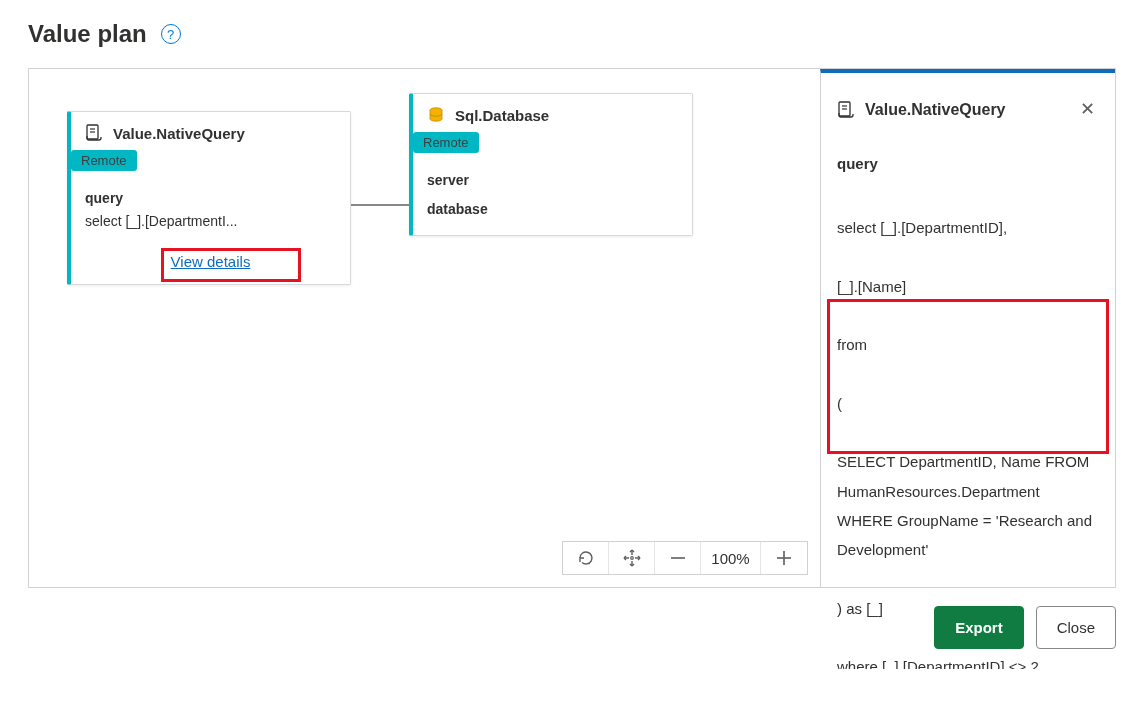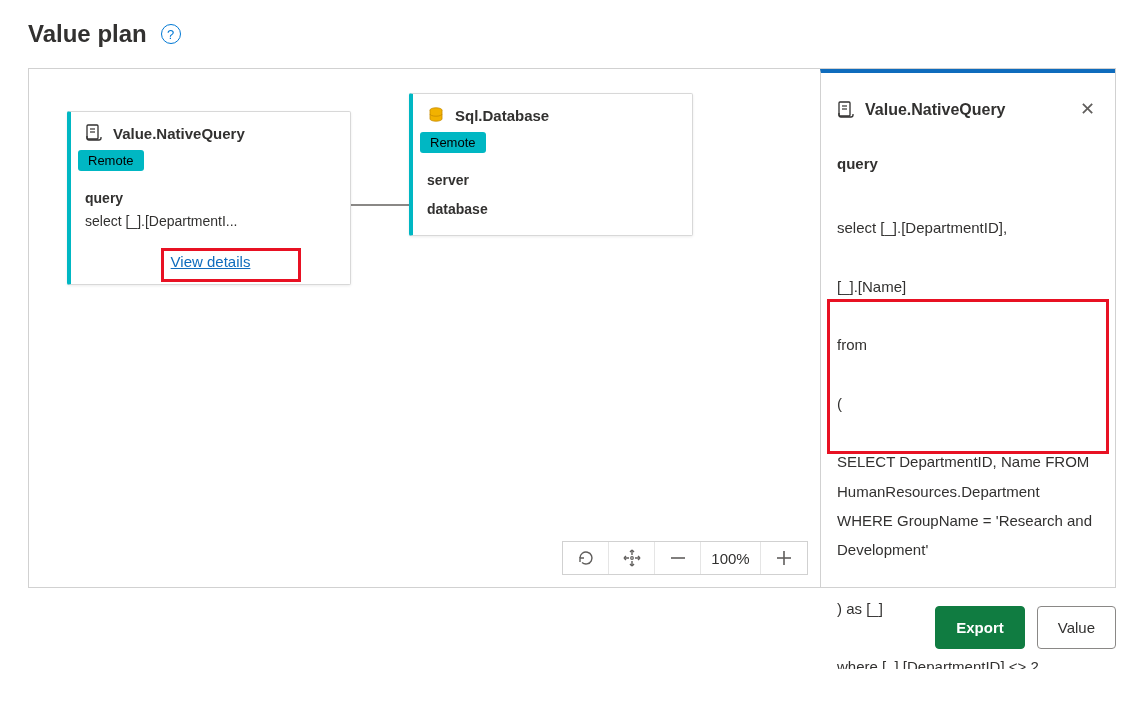--- a/index.html
+++ b/index.html
@@ -65,25 +65,25 @@
   .node-icon {
     width: 18px;
     height: 18px;
     display: inline-flex;
     align-items: center;
     justify-content: center;
   }
   .badge-remote {
     display: inline-block;
     background: #00b7c3;
-    color: #000000;
+    color: #404040;
     font-size: 13px;
     padding: 3px 10px;
     border-radius: 3px;
-    margin: 0 7px 10px;
+    margin: 0 0 10px;
   }
   .node-body {
     padding: 0 14px 14px;
     font-size: 14px;
     line-height: 1.65;
     color: #323130;
   }
   .node-body .label {
     font-weight: 700;
     display: block;
@@ -326,14 +326,14 @@
       <div>    SELECT DepartmentID, Name FROM HumanResources.Department WHERE GroupName = 'Research and Development'</div>
       <div>) as [_]</div>
       <div>where [_].[DepartmentID] &lt;&gt; 2</div>
     </div>
     <div class="hl-query" style="left:6px; top:226px; width:282px; height:155px;"></div>
   </div>
 </div>
 
 <div class="footer">
   <button class="btn btn-primary">Export</button>
-  <button class="btn btn-secondary">Value</button>
+  <button class="btn btn-secondary">Close</button>
 </div>
 
 </body></html>

